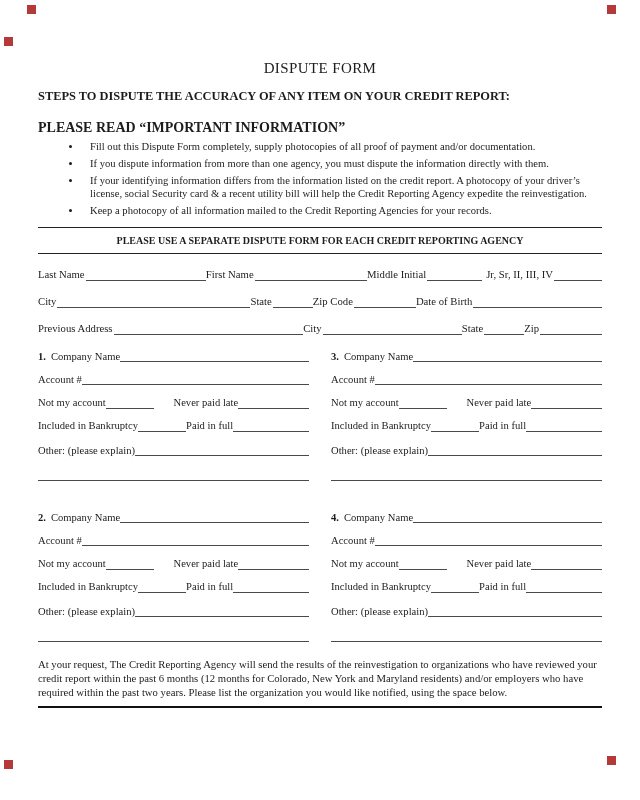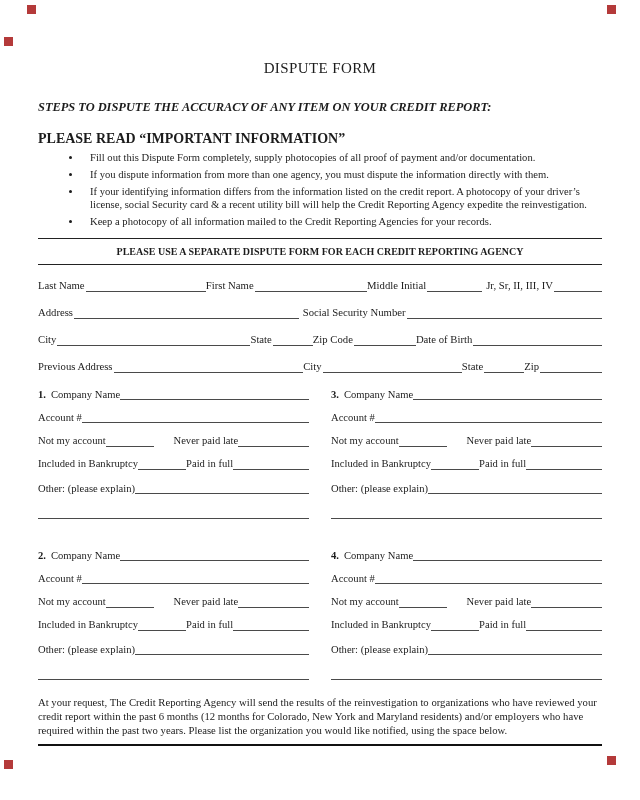--- a/index.html
+++ b/index.html
@@ -6,21 +6,21 @@
   body{width:640px;height:800px;background:#ffffff;position:relative;overflow:hidden;
        font-family:"Liberation Serif","DejaVu Serif",serif;color:#1c1c1c;}
   .page{padding:60px 38px 0 38px;}
 
   .mark{position:absolute;width:9px;height:9px;background:#b43a3a;}
   .m1{left:27px;top:5px}.m2{left:607px;top:5px}.m3{left:4px;top:37px}
   .m4{left:4px;top:760px}.m5{left:607px;top:756px}
 
   .title{text-align:center;font-weight:normal;font-size:15px;letter-spacing:.4px;margin:0 0 7px 0;}
   .intro{font-weight:bold;font-size:11px;line-height:1.28;}
-  .steps-heading{font-weight:bold;font-size:12.4px;margin-top:23px;font-style:italic;}
+  .steps-heading{font-weight:bold;font-size:12.4px;margin-top:12px;}
   .read-heading{font-weight:bold;font-size:14px;margin-top:16px;}
   ul.bullets{margin:4px 0 0 44px;padding:0;font-size:10.6px;line-height:1.3;}
   ul.bullets li{margin-bottom:3px;padding-left:8px;}
 
   .rule{border:none;border-top:1.4px solid #222;margin:9px 0 0 0;}
   .banner{text-align:center;font-weight:bold;font-size:10px;margin:7px 0;}
 
   .frow{display:flex;font-size:10.7px;margin-top:14px;white-space:nowrap;}
   .frow .lb{padding-right:1px;}
   .fl{border-bottom:1px solid #4a4a4a;height:12px;}
@@ -69,26 +69,20 @@
     <span class="lb">Last Name</span>
     <span class="fl grow" style="flex:1.55"></span>
     <span class="lb">First Name</span>
     <span class="fl grow" style="flex:1.45"></span>
     <span class="lb">Middle Initial</span>
     <span class="fl w55"></span>
     <span class="lb" style="padding-left:4px">Jr, Sr, II, III, IV</span>
     <span class="fl w48"></span>
   </div>
 
-  <div class="frow">
-    <span class="lb">Address</span>
-    <span class="fl grow" style="flex:1.15"></span>
-    <span class="lb" style="padding-left:4px">Social Security Number</span>
-    <span class="fl grow" style="flex:1"></span>
-  </div>
 
   <div class="frow">
     <span class="lb">City</span>
     <span class="fl grow" style="flex:1.5"></span>
     <span class="lb">State</span>
     <span class="fl w40"></span>
     <span class="lb">Zip Code</span>
     <span class="fl w62"></span>
     <span class="lb">Date of Birth</span>
     <span class="fl grow" style="flex:1"></span>

